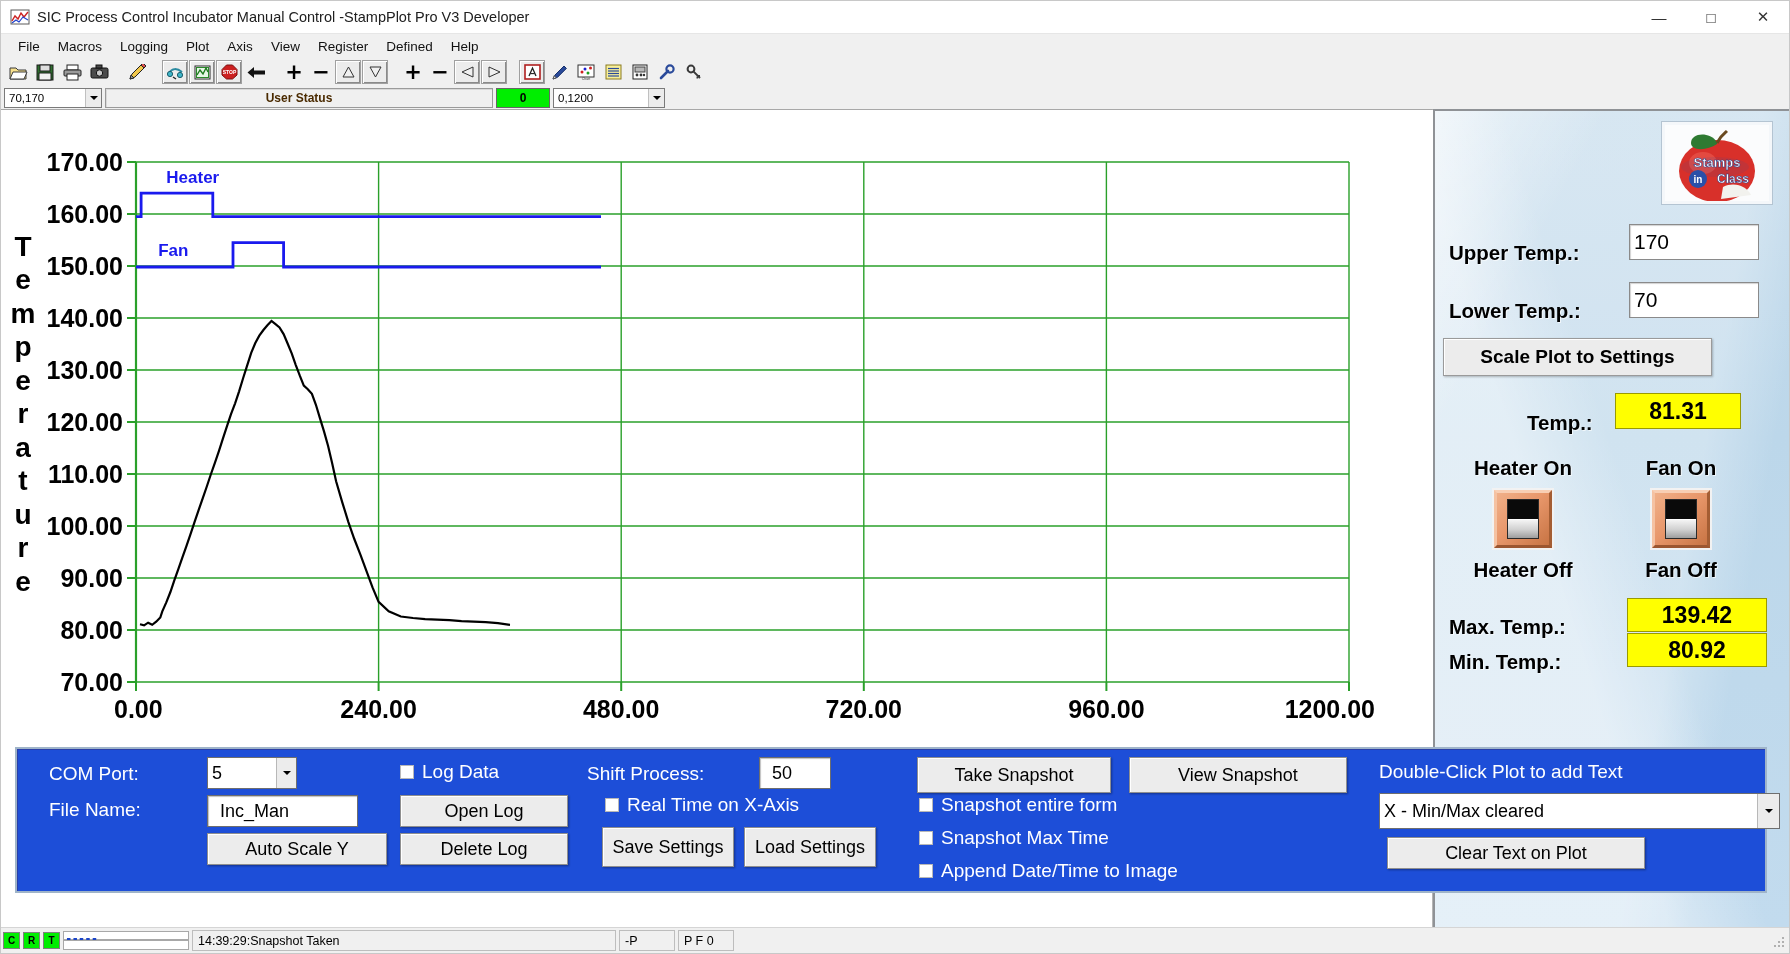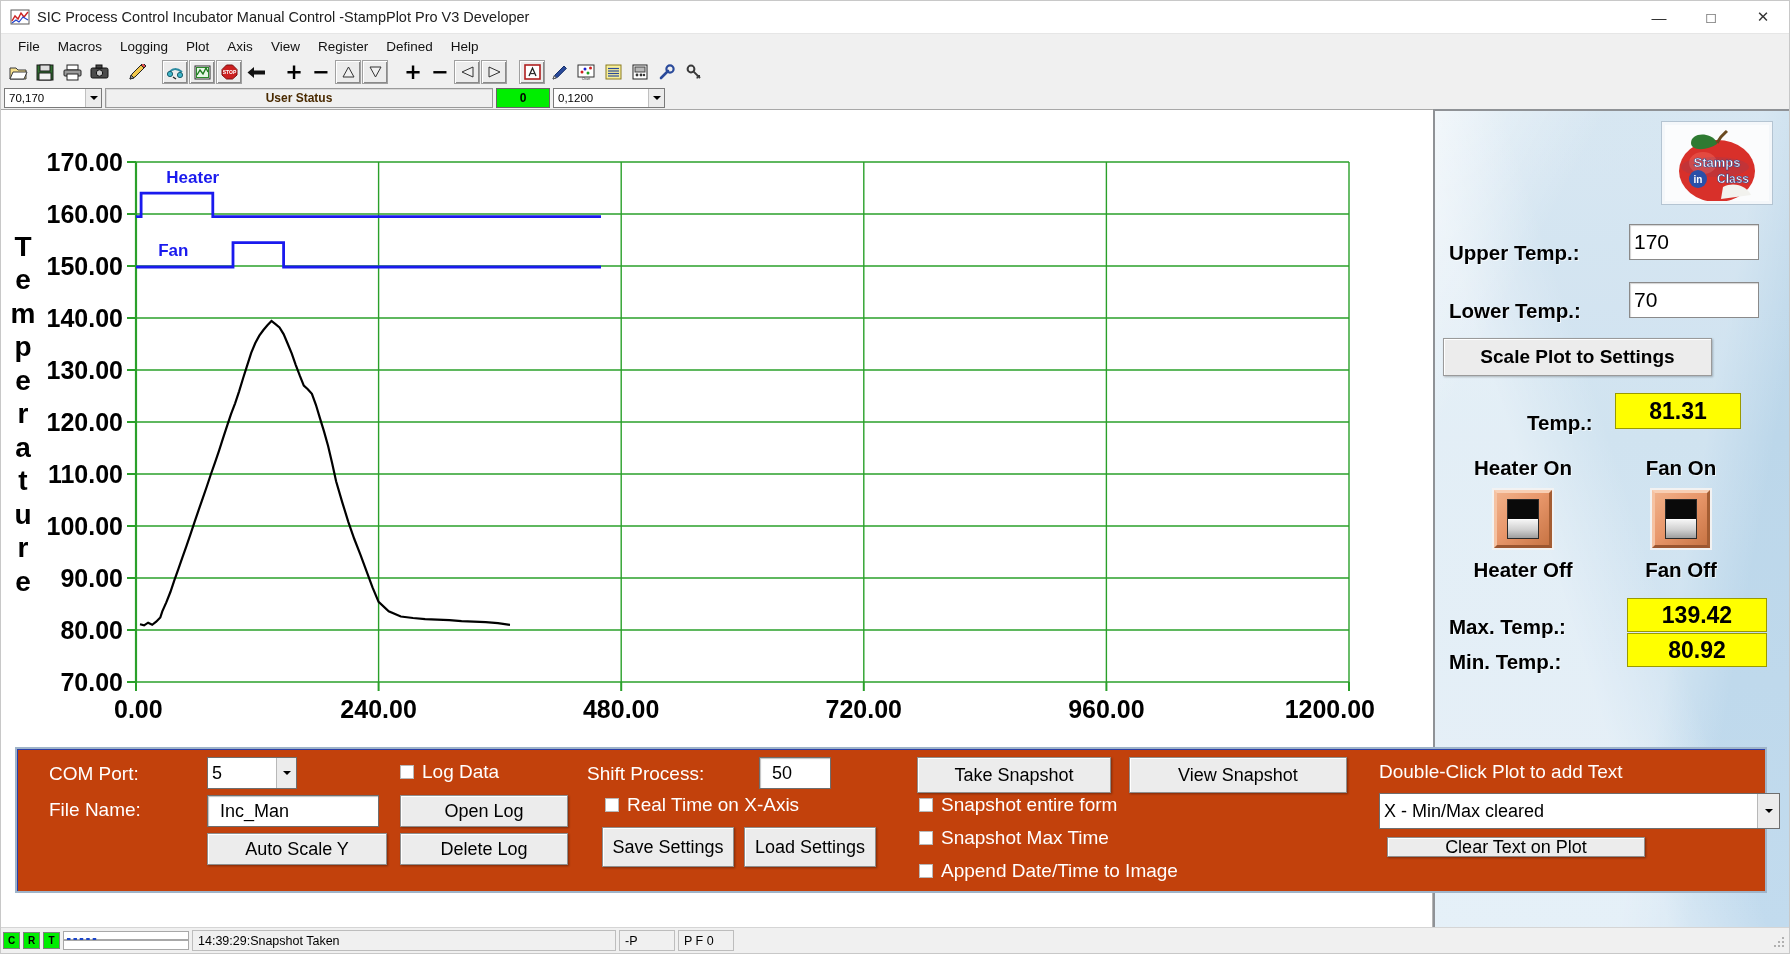--- a/index.html
+++ b/index.html
@@ -102,21 +102,21 @@
       border-top:3px solid #f8cfb4; border-left:3px solid #f5c2a2;
       border-right:3px solid #a45d33; border-bottom:3px solid #9c5630; }
   .toggle-slot { position:absolute; left:22%; top:15%; width:56%; height:70%;
                  background:#0a0a0a; border:1px solid #2a2a2a; }
   .toggle-knob { position:absolute; left:0; bottom:0; width:100%; height:50%;
                  background:linear-gradient(180deg,#f4f4f4 0%, #cfcfcf 55%, #9e9e9e 100%);
                  border-top:1px solid #ffffff; }
 
   
   .bluepanel { position:absolute; left:14px; right:22px; bottom:34px; height:146px;
-               background:#c2410c; border:2px solid #9fb4c9;
+               background:#1d4ed8; border:2px solid #9fb4c9;
                box-shadow: inset 1px 1px 0 #2b3fa8; z-index:5; }
   .bp-label { position:absolute; color:#ffffff; font-size:19px; white-space:nowrap; }
   .bp-input { position:absolute; background:#ffffff; border:1px solid #6e6e6e;
               box-shadow: inset 1px 1px 1px rgba(0,0,0,0.25);
               font-size:18px; color:#000; padding-left:12px;
               display:flex; align-items:center; }
   .bp-combo { position:absolute; background:#ffffff; border:1px solid #6e6e6e;
               font-size:18px; color:#000; padding-left:4px;
               display:flex; align-items:center; }
   .bp-combo .combo-arrow { background:#ececec; height:100%; border-left:1px solid #b8b8b8; }
@@ -518,21 +518,21 @@
     <div class="bluepanel">
 
       <div class="bp-label" style="left:32px; top:14px;">COM Port:</div>
       <div class="bp-combo" style="left:190px; top:8px; width:90px; height:32px;">
         <span>5</span>
         <span class="combo-arrow" style="margin-left:auto;width:20px;">
             <span class="arrow-dn"></span>
           </span>
       </div>
       <div class="bp-label" style="left:32px; top:50px;">File Name:</div>
-      <div class="bp-input" style="left:190px; top:46px; width:172px; height:32px;">Inc_Man</div>
+      <div class="bp-input" style="left:190px; top:46px; width:151px; height:32px;">Inc_Man</div>
       <div class="bp-btn" style="left:190px; top:84px; width:180px; height:32px;">Auto Scale Y</div>
 
       <div class="bp-check" style="left:383px; top:12px;">
         <span class="chkbox"></span>
         <span class="bp-label" style="position:static;">Log Data</span>
       </div>
       <div class="bp-btn" style="left:383px; top:46px; width:168px; height:32px;">Open Log</div>
       <div class="bp-btn" style="left:383px; top:84px; width:168px; height:32px;">Delete Log</div>
 
       <div class="bp-label" style="left:570px; top:14px;">Shift Process:</div>
@@ -559,21 +559,21 @@
         <span class="bp-label" style="position:static;">Append Date/Time to Image</span>
       </div>
 
       <div class="bp-label" style="left:1362px; top:12px;">Double-Click Plot to add Text</div>
       <div class="bp-combo" style="left:1362px; top:44px; width:401px; height:36px;">
         <span>X - Min/Max cleared</span>
         <span class="combo-arrow" style="margin-left:auto;width:22px;">
             <span class="arrow-dn"></span>
           </span>
       </div>
-      <div class="bp-btn" style="left:1370px; top:88px; width:258px; height:20px;">Clear Text on Plot</div>
+      <div class="bp-btn" style="left:1370px; top:88px; width:258px; height:32px;">Clear Text on Plot</div>
     </div>
   </div>
 
   <div class="statusbar">
     <div class="sb-led">C</div>
     <div class="sb-led">R</div>
     <div class="sb-led">T</div>
     <div class="sb-prog">
       <div class="sb-prog-top">
           <span class="sb-dots">▪▪▪▪▪</span>

